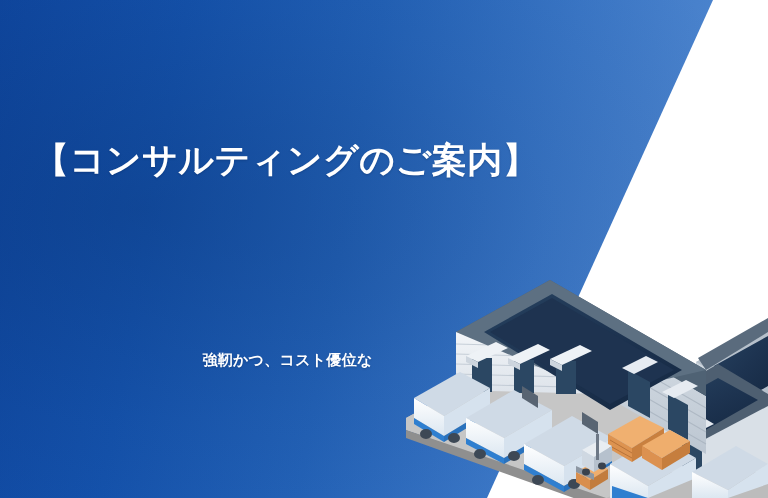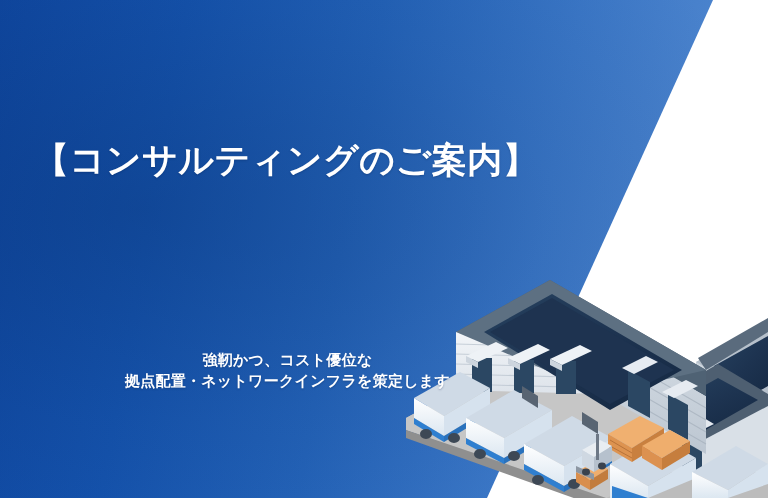--- a/index.html
+++ b/index.html
@@ -284,17 +284,16 @@
       </g>
     </svg>
   </div>
 
   <div class="copy">
     <div class="eyebrow">【コンサルティングのご案内】</div>
 
 
     <div class="subcopy">
       <span class="sub-line">強靭かつ、コスト優位な</span>
-      <span class="sub-line">拠点配置・ネットワークインフラを策定します</span>
     </div>
   </div>
 
 </div>
 
 </body></html>

